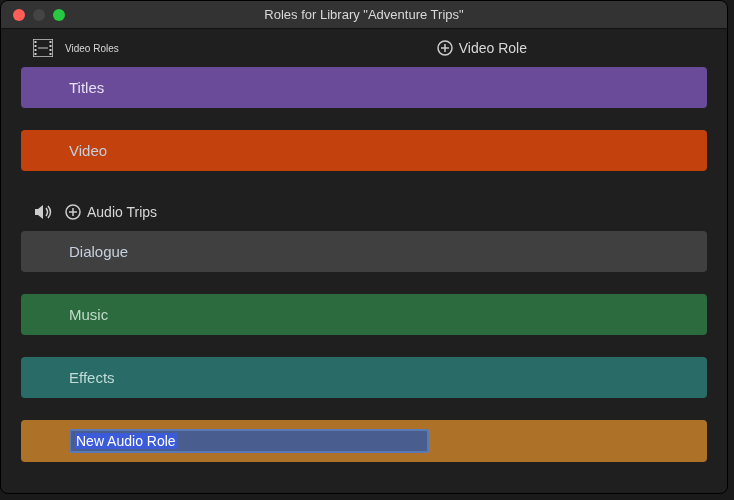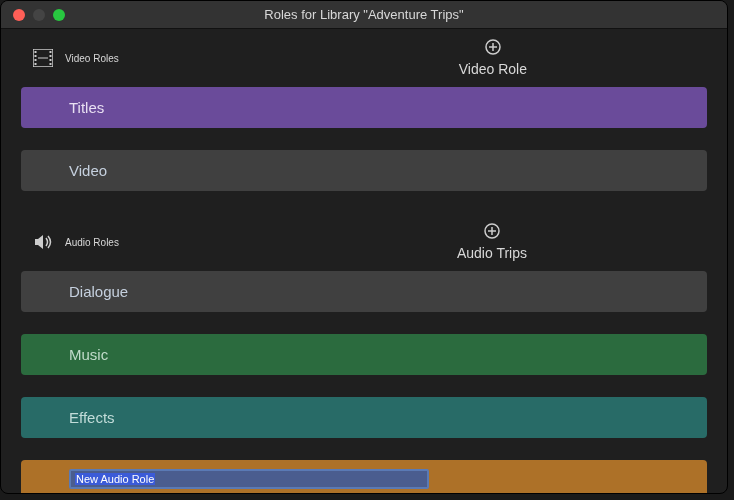--- a/index.html
+++ b/index.html
@@ -74,45 +74,44 @@
     .add-button {
       display: flex;
       align-items: center;
       gap: 6px;
       color: #d8d8d8;
       font-size: 14px;
       cursor: pointer;
       background: none;
       border: none;
       margin-right: 180px;
-      flex-direction: column;
     }
     .add-button .plus-icon {
       display: inline-flex;
     }
     .role-row {
       margin: 0 20px 22px 20px;
       padding: 12px 0 12px 48px;
       border-radius: 4px;
       color: #d8d8d8;
       font-size: 15px;
       display: flex;
       align-items: center;
     }
     .role-row.purple { background: #6a4b9a; color: #e8dff2; }
-    .role-row.navy { background: #404040; color: #c5d0de; }
+    .role-row.navy { background: #c2410c; color: #c5d0de; }
     .role-row.navy2 { background: #404040; color: #c5d0de; }
     .role-row.teal { background: #286b67; color: #c2dcd9; }
     .role-row.green { background: #2b6b3e; color: #c1dbca; }
     .role-row.orange { background: #ad7128; color: #fff; padding-top: 9px; padding-bottom: 9px; }
     .edit-field {
       background: #4a5d8f;
       border: 2px solid #5a7ab5;
       color: #fff;
-      font-size: 11px;
+      font-size: 14px;
       padding: 2px 4px;
       width: 360px;
       outline: none;
       border-radius: 2px;
     }
     .edit-field::selection {
       background: #2a4fd0;
       color: #fff;
     }
     .selected-text {
@@ -173,21 +172,20 @@
     </div>
 
     <div class="section-header">
       <span class="icon">
         <svg width="20" height="18" viewBox="0 0 20 18">
           <path d="M2 6 L5 6 L10 2 L10 16 L5 12 L2 12 Z" fill="#ccc"></path>
           <path d="M13 5 Q16 9 13 13" fill="none" stroke="#ccc" stroke-width="1.5"></path>
           <path d="M15 3 Q20 9 15 15" fill="none" stroke="#ccc" stroke-width="1.5"></path>
         </svg>
       </span>
-      <span class="section-label">Audio Roles</span>
       <button class="add-button">
         <span class="plus-icon">
           <svg width="16" height="16" viewBox="0 0 16 16">
             <circle cx="8" cy="8" r="7" fill="none" stroke="#ccc" stroke-width="1.5"></circle>
             <line x1="8" y1="4" x2="8" y2="12" stroke="#ccc" stroke-width="1.5"></line>
             <line x1="4" y1="8" x2="12" y2="8" stroke="#ccc" stroke-width="1.5"></line>
           </svg>
         </span>
         <span>Audio Trips</span>
       </button>

